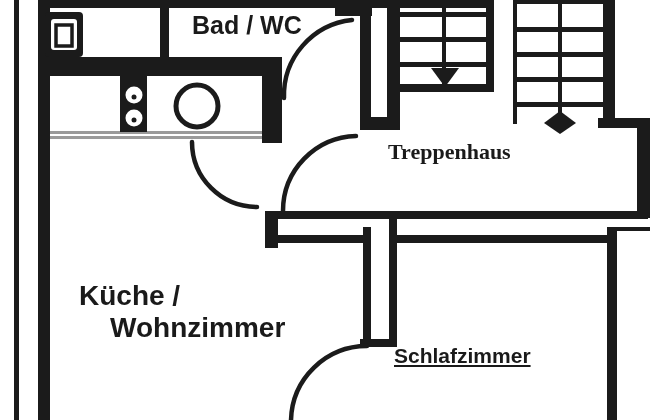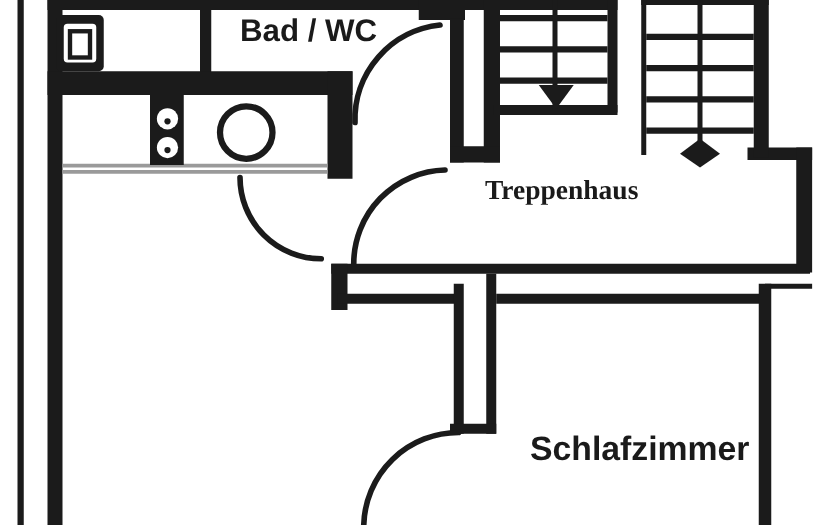--- a/index.html
+++ b/index.html
@@ -20,21 +20,21 @@
     position:absolute;
     color:var(--text);
     font-weight:bold;
     white-space:nowrap;
     line-height:1.15;
   }
   #label-badwc{left:192px;top:11px;font-size:25px;}
   #label-treppenhaus{left:388px;top:139px;font-size:22px;font-family:Liberation Serif, serif;}
   #label-kueche{left:79px;top:280px;font-size:28px;}
   #label-kueche .line2{margin-left:31px;}
-  #label-schlafzimmer{left:424px;top:344px;font-size:27px;}
+  #label-schlafzimmer{left:394px;top:344px;font-size:21px;text-decoration:underline;}
 
   .w{fill:var(--wall);}
   .bgfill{fill:var(--background);}
   .edge{fill:var(--counter-edge);}
   .arc{stroke:var(--wall);stroke-width:4.5;fill:none;stroke-linecap:round;}
   .stroke-w{stroke:var(--wall);fill:var(--background);}
 </style>
 </head>
 <body>
 
@@ -114,15 +114,19 @@
       <path class="arc" d="M 356 136 A 75 75 0 0 0 283 211"></path>
       <path class="arc" d="M 192 142 A 65 65 0 0 0 257 207"></path>
       <path class="arc" d="M 367 346 A 76 76 0 0 0 291 420"></path>
     </g>
   </svg>
 
   <div class="room-label" id="label-badwc">Bad / WC</div>
 
   <div class="room-label" id="label-treppenhaus">Treppenhaus</div>
 
+  <div class="room-label" id="label-kueche">
+    <div class="line1">Küche /</div>
+    <div class="line2">Wohnzimmer</div>
+  </div>
 
   <div class="room-label" id="label-schlafzimmer">Schlafzimmer</div>
 </div>
 
 </body></html>

